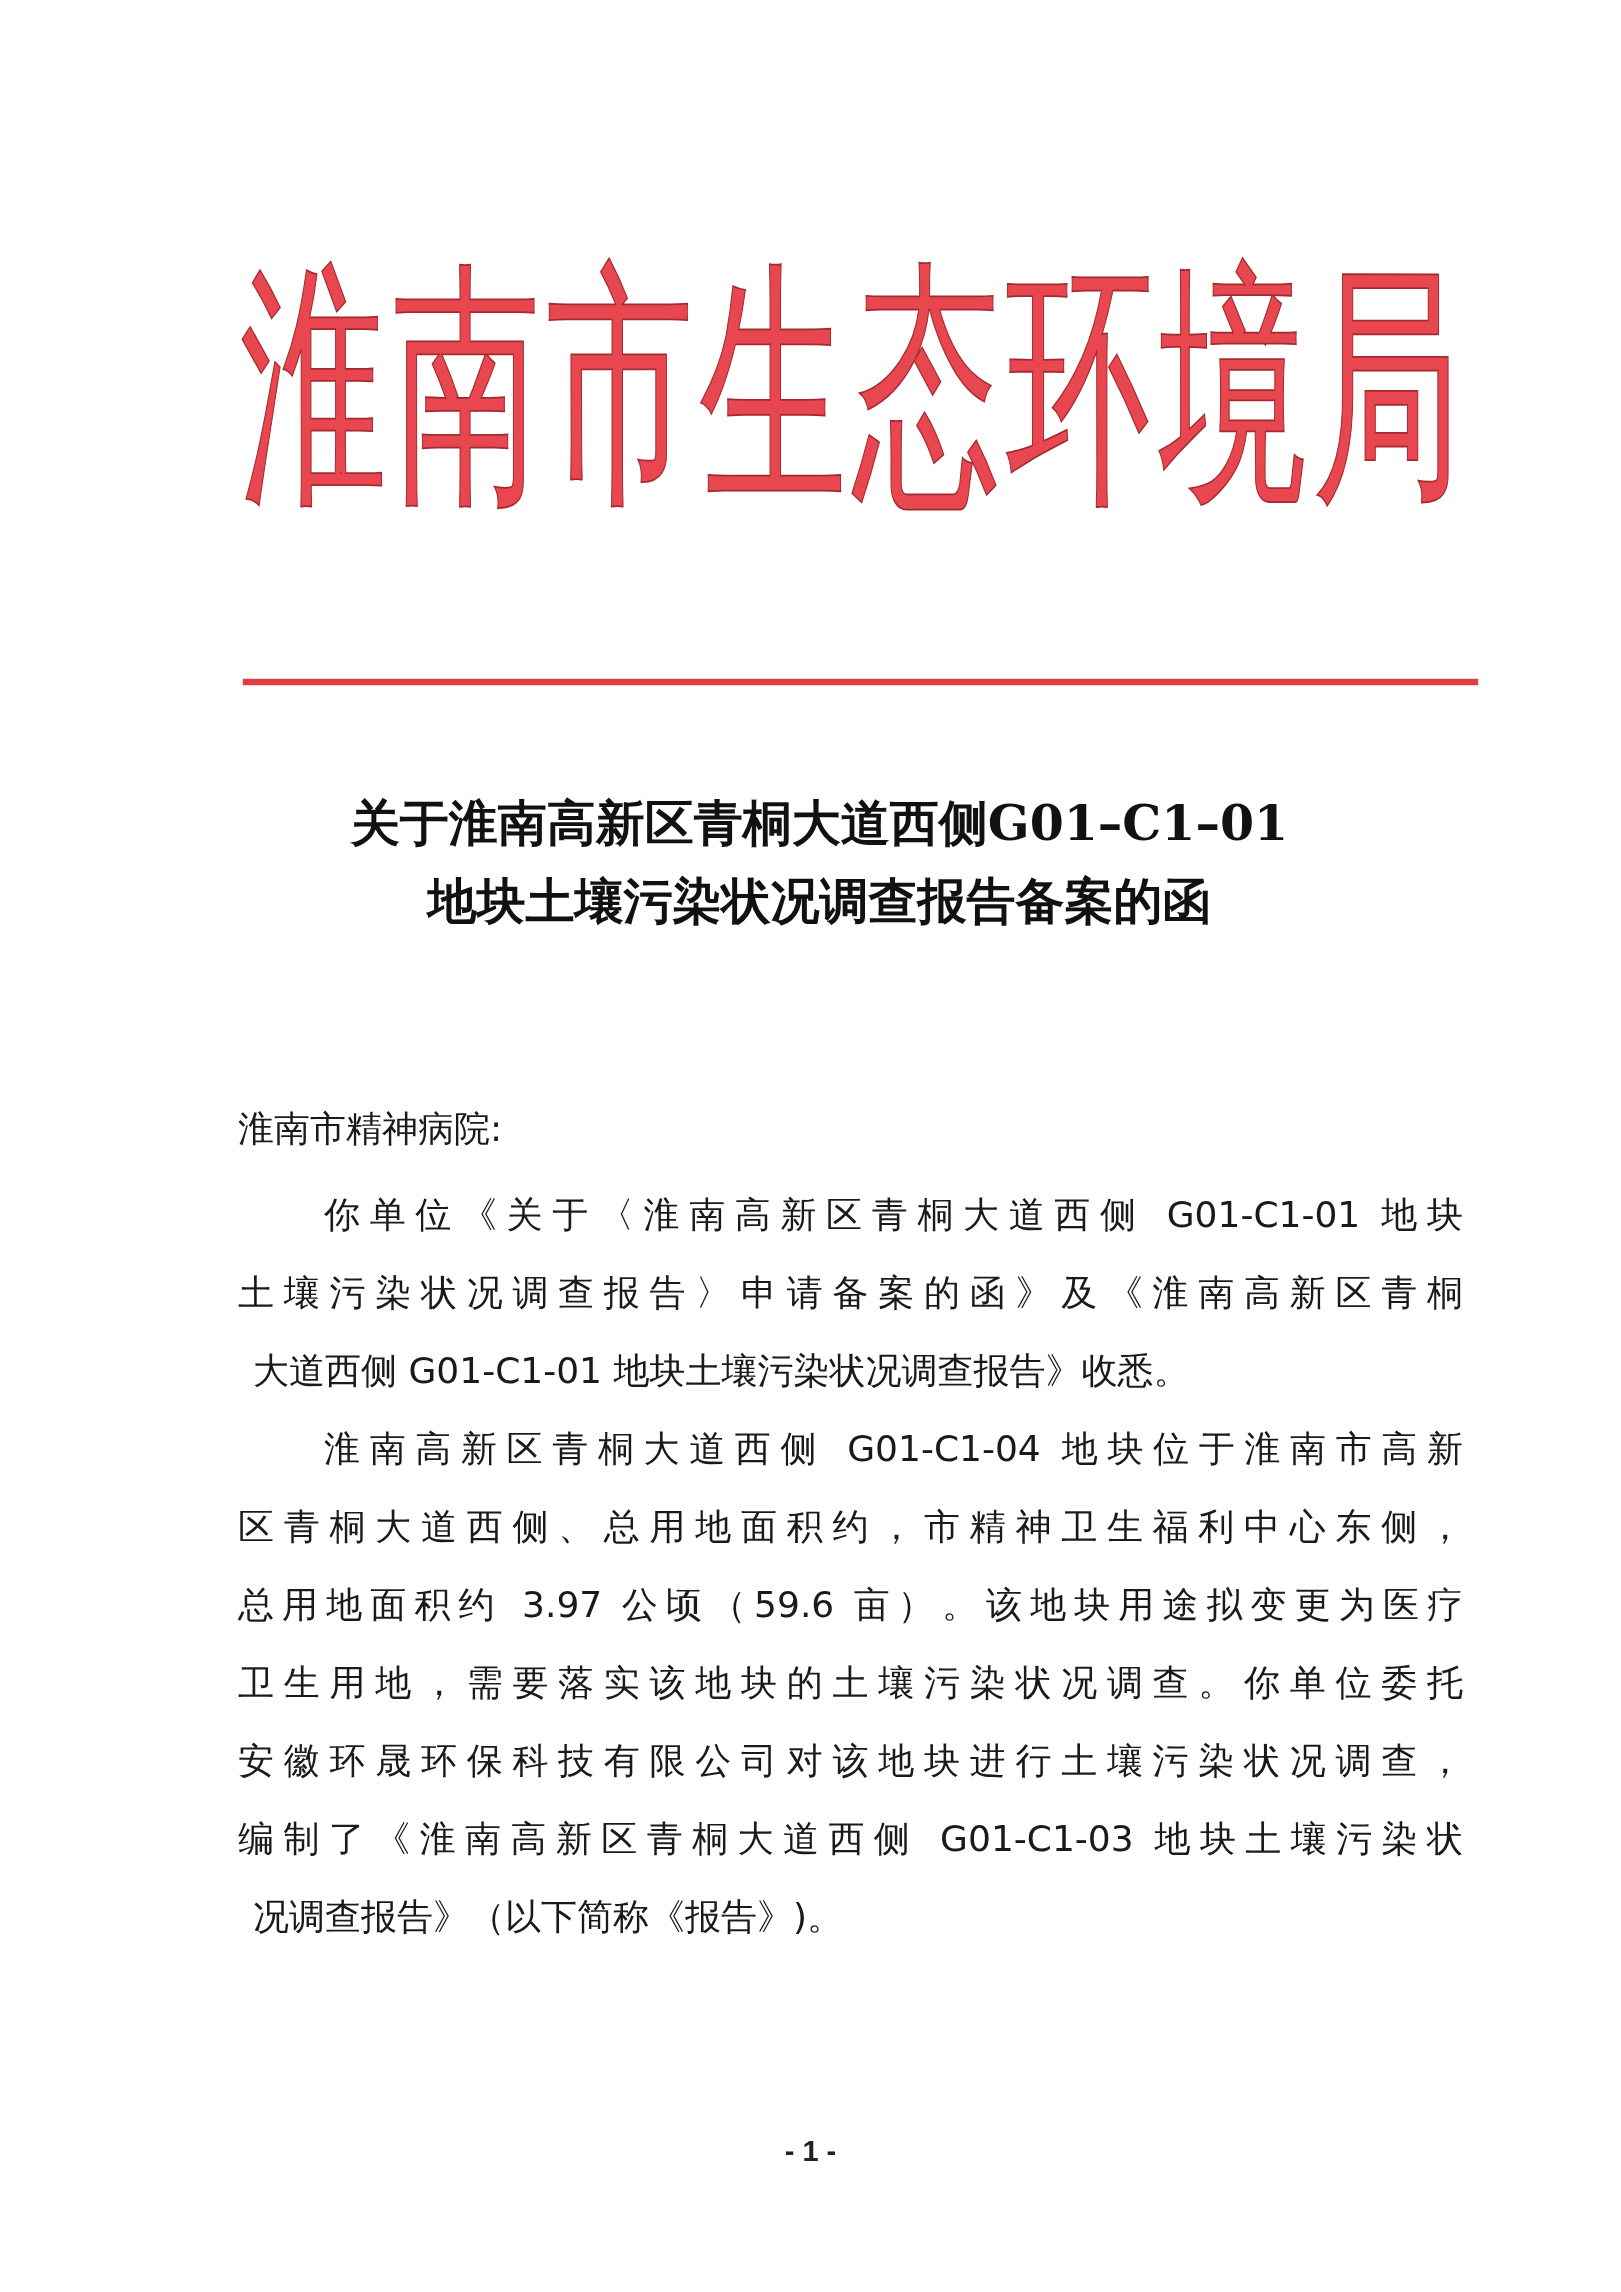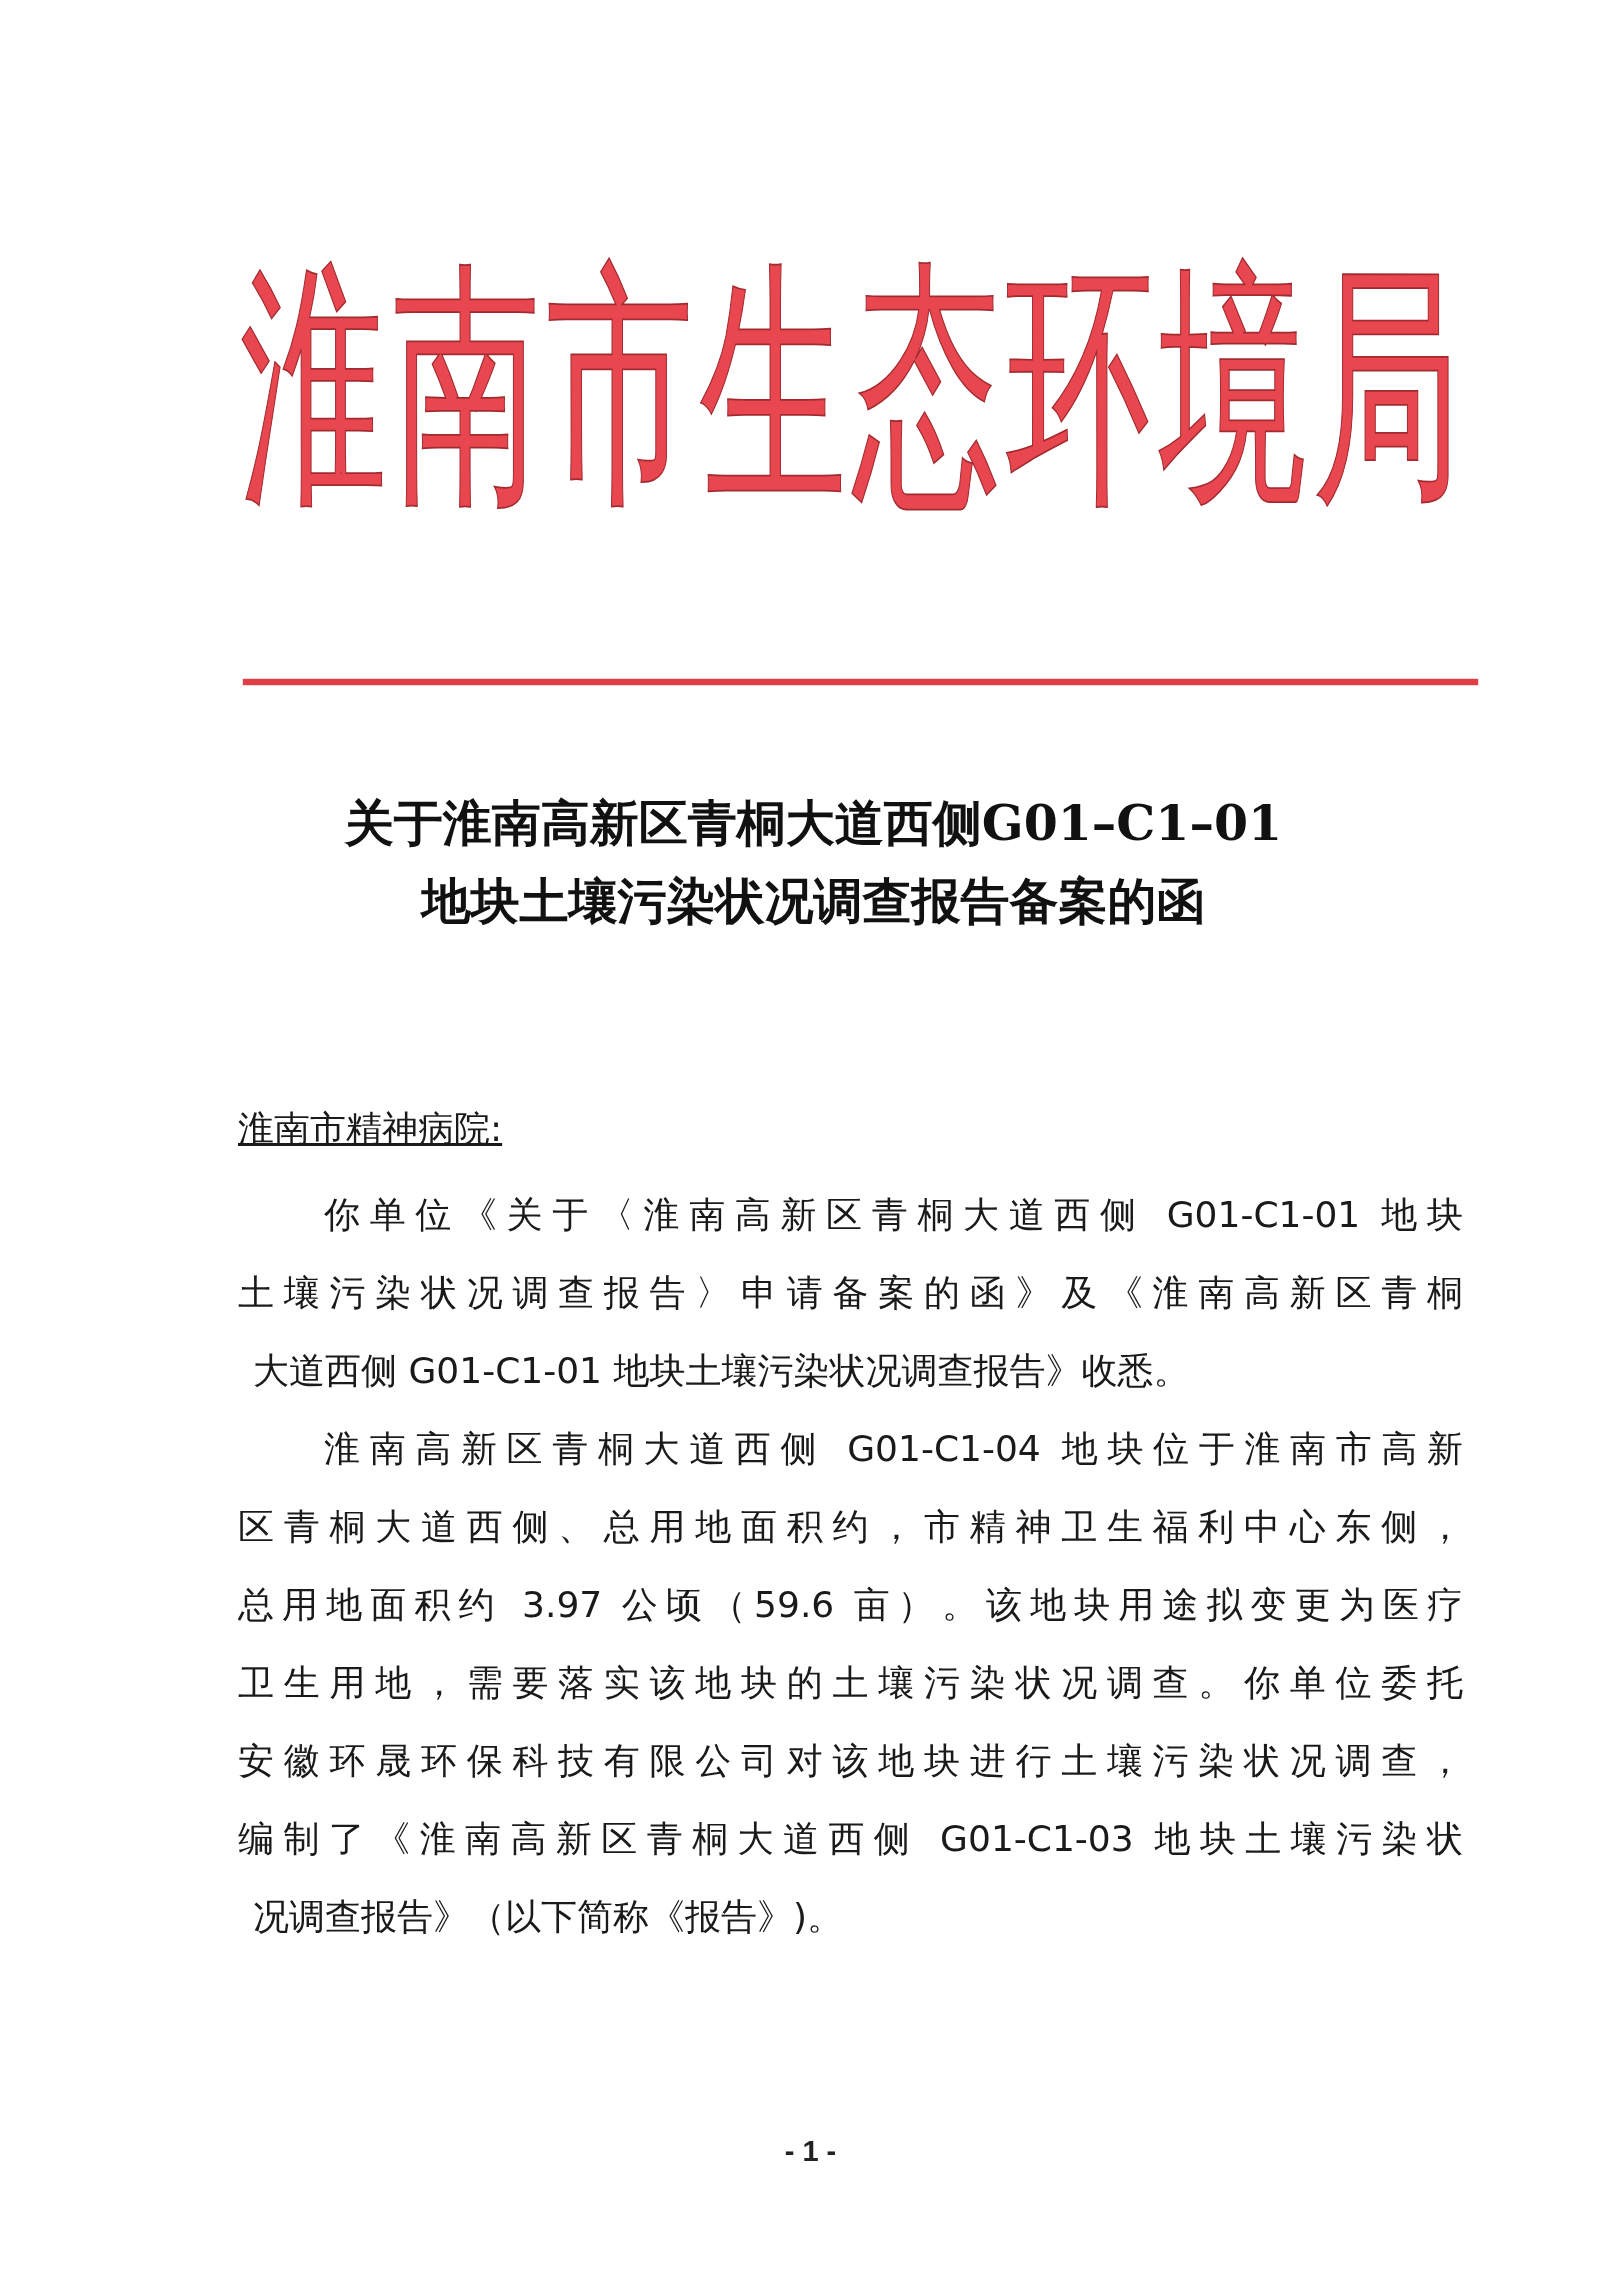--- a/index.html
+++ b/index.html
@@ -13,34 +13,34 @@
     display: inline-block; font-family: "DejaVu Serif", "Liberation Serif", serif;
     color: #e8474f; font-size: 147px; line-height: 1;
     transform: scaleY(1.75); transform-origin: center;
     -webkit-text-stroke: 1px #a32a30;
   }
   .red-rule {
     position: absolute; left: 243px; top: 679px; width: 1235px; height: 5.9px;
     background: #e23c45; box-shadow: 0 0 1px #8a2028;
   }
   .title {
-    position: absolute; left: 235px; top: 784px; width: 1157px;
+    position: absolute; left: 241px; top: 784px; width: 1157px;
     font-family: "DejaVu Serif", "Liberation Serif", serif; font-weight: bold;
     color: #111; font-size: 49px; line-height: 78px; text-align: center;
   }
   .title div { white-space: nowrap; }
   .body {
     position: absolute; left: 238px; top: 1090px; width: 1225px;
     font-family: "DejaVu Sans", "Liberation Sans", sans-serif;
     color: #1a1a1a; font-size: 36px; line-height: 78px;
   }
   .line { white-space: nowrap; text-align: justify; text-align-last: justify; height: 78px; }
   .line.last { text-align-last: left; margin-left: 15px; }
   .line.indent { padding-left: 86px; }
-  .addressee { height: 78px; white-space: nowrap; margin-bottom: 7.8px; text-decoration: underline; }
+  .addressee { height: 78px; white-space: nowrap; margin-bottom: 7.8px; }
   .page-num {
     position: absolute; left: 0; width: 1621px; top: 2135px; text-align: center;
     font-family: "Liberation Sans", sans-serif; font-weight: bold; font-size: 29px; color: #222;
   }
 </style>
 </head>
 <body>
 
 <div class="page">
 

